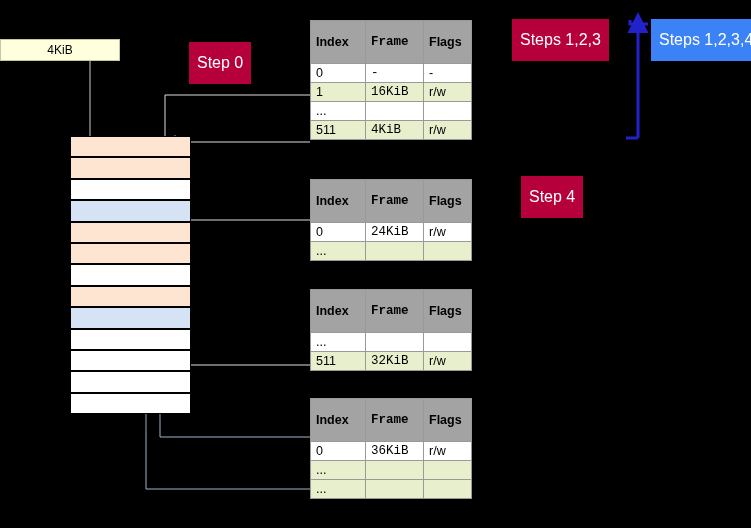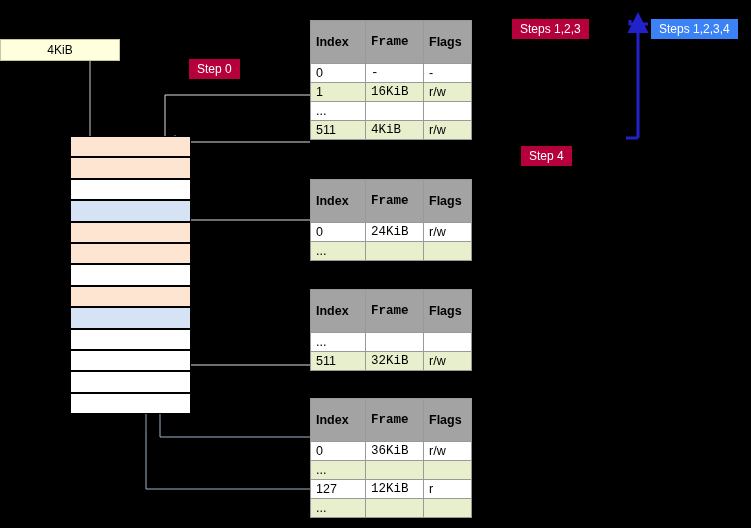--- a/index.html
+++ b/index.html
@@ -4,25 +4,25 @@
 <style>
   html,body{margin:0;padding:0;background:#000;}
   body{width:751px;height:528px;position:relative;font-family:"Liberation Sans",sans-serif;overflow:hidden;}
   .abs{position:absolute;}
 
   
   .kib-box{left:0;top:39px;width:120px;height:22px;background:#ffffdd;border:1px solid #c8c8a0;
            display:flex;align-items:center;justify-content:center;font-size:12px;color:#000;box-sizing:border-box;}
 
   
-  .step-label{font-size:12px;color:#fff;padding:3px 8px;box-sizing:border-box;white-space:nowrap;}
-  .step0{left:189px;top:59px;background:#b5003c;}
+  .step-label{font-size:16px;color:#fff;padding:12px 8px;box-sizing:border-box;white-space:nowrap;}
+  .step0{left:189px;top:42px;background:#b5003c;}
   .step123{left:512px;top:19px;background:#b5003c;}
   .step1234{left:651px;top:19px;background:#3b82f6;}
-  .step4{left:521px;top:146px;background:#b5003c;}
+  .step4{left:521px;top:176px;background:#b5003c;}
 
   
   .mem{left:70px;top:136px;width:121px;height:279px;}
   .mem-row{position:absolute;left:0;width:121px;height:21.4px;box-sizing:border-box;
            border:1px solid #000;}
   .mem-sep{position:absolute;top:0;bottom:0;left:60px;width:1px;background:#000;}
 
   
   .ptable{border-collapse:collapse;font-size:12.5px;color:#000;background:#fff;}
   .ptable th{background:#a3a3a3;border:1px solid #999;padding:14px 5px;text-align:left;font-weight:bold;height:28px;box-sizing:border-box;}
@@ -202,25 +202,20 @@
         <tr>
           <td class="c-index">0</td>
           <td class="c-frame">36KiB</td>
           <td class="c-flags">r/w</td>
         </tr>
         <tr class="alt">
           <td class="c-index">...</td>
           <td class="c-frame"></td>
           <td class="c-flags"></td>
         </tr>
-        <tr>
-          <td class="c-index">127</td>
-          <td class="c-frame">12KiB</td>
-          <td class="c-flags">r</td>
-        </tr>
         <tr class="alt">
           <td class="c-index">...</td>
           <td class="c-frame"></td>
           <td class="c-flags"></td>
         </tr>
       </tbody>
   </table>
 </div>
 
 </body></html>

